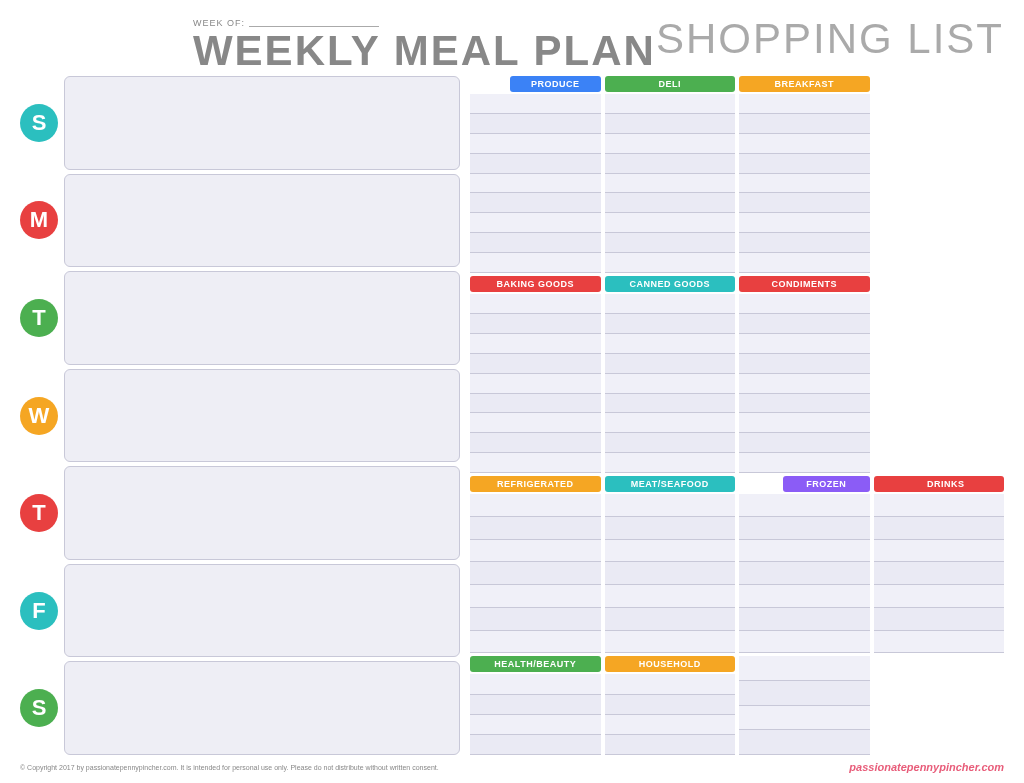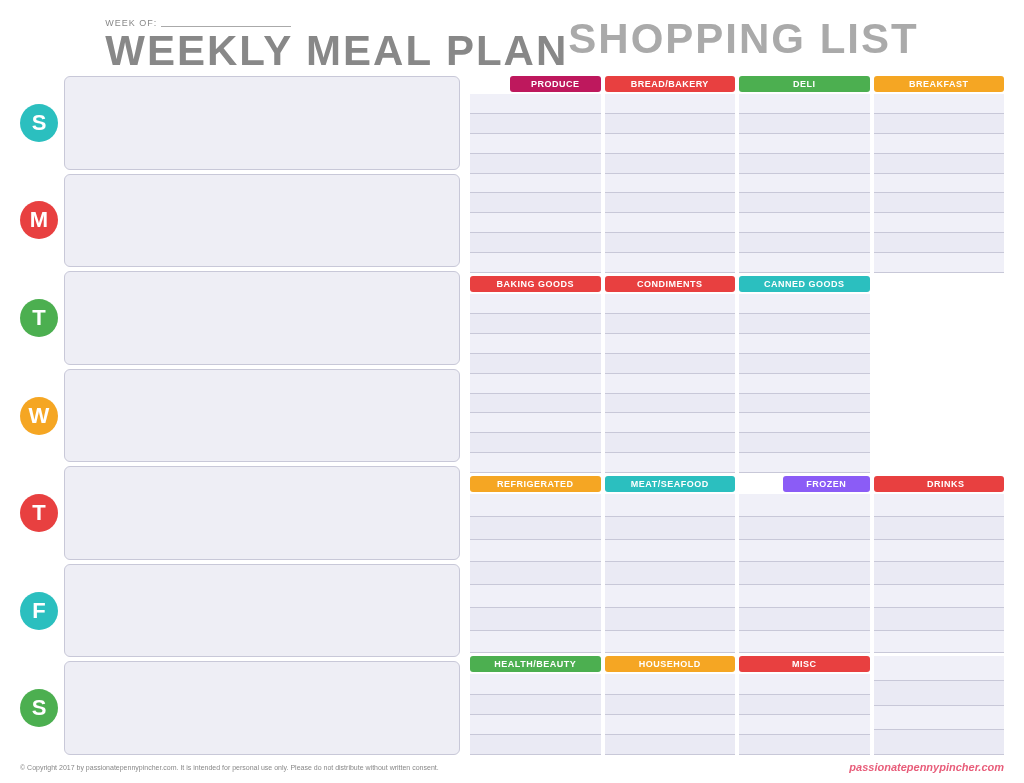--- a/index.html
+++ b/index.html
@@ -17,21 +17,21 @@
       height: 783px;
       background: #fff;
       padding: 18px 20px 10px 20px;
       display: flex;
       flex-direction: column;
     }
 
     
     .header-row {
       display: flex;
-      justify-content: center;
+      justify-content: flex-end;
       align-items: flex-start;
       margin-bottom: 4px;
     }
 
     .left-header {
       display: flex;
       flex-direction: column;
     }
 
     .week-of {
@@ -56,21 +56,21 @@
       font-weight: 700;
       color: #888;
       letter-spacing: 2px;
       text-transform: uppercase;
       line-height: 1;
       font-family: Arial Black, Arial, sans-serif;
     }
 
     .shopping-title {
       font-size: 42px;
-      font-weight: 700;
+      font-weight: 400;
       color: #aaa;
       letter-spacing: 2px;
       text-transform: uppercase;
       line-height: 1;
       font-family: Arial Black, Arial, sans-serif;
       text-align: right;
     }
 
     
     .main-content {
@@ -234,35 +234,21 @@
         </div>
         <div class="day-row">
           <div class="day-circle day-sat">S</div>
           <div class="day-box"></div>
         </div>
       </div>
 
     <div class="shopping-full" id="shopping-container">
         <div style="display: grid; grid-template-columns: repeat(4, 1fr); gap: 4px; flex: 1 1 0%;">
           <div class="section-col">
-            <div class="section-header" style="background-color: #be185d; margin-left: 40px;">PRODUCE</div>
-            <div class="lines-container">
-              <div class="line-item"></div>
-              <div class="line-item"></div>
-              <div class="line-item"></div>
-              <div class="line-item"></div>
-              <div class="line-item"></div>
-              <div class="line-item"></div>
-              <div class="line-item"></div>
-              <div class="line-item"></div>
-              <div class="line-item"></div>
-            </div>
-          </div>
-          <div class="section-col">
-            <div class="section-header" style="background-color: rgb(232, 64, 64);">BREAD/BAKERY</div>
+            <div class="section-header" style="background-color: #3b82f6; margin-left: 40px;">PRODUCE</div>
             <div class="lines-container">
               <div class="line-item"></div>
               <div class="line-item"></div>
               <div class="line-item"></div>
               <div class="line-item"></div>
               <div class="line-item"></div>
               <div class="line-item"></div>
               <div class="line-item"></div>
               <div class="line-item"></div>
               <div class="line-item"></div>
@@ -306,47 +292,47 @@
               <div class="line-item"></div>
               <div class="line-item"></div>
               <div class="line-item"></div>
               <div class="line-item"></div>
               <div class="line-item"></div>
               <div class="line-item"></div>
               <div class="line-item"></div>
             </div>
           </div>
           <div class="section-col">
+            <div class="section-header" style="background-color: rgb(43, 191, 191);">CANNED GOODS</div>
+            <div class="lines-container">
+              <div class="line-item"></div>
+              <div class="line-item"></div>
+              <div class="line-item"></div>
+              <div class="line-item"></div>
+              <div class="line-item"></div>
+              <div class="line-item"></div>
+              <div class="line-item"></div>
+              <div class="line-item"></div>
+              <div class="line-item"></div>
+            </div>
+          </div>
+          <div class="section-col">
             <div class="section-header" style="background-color: rgb(232, 64, 64);">CONDIMENTS</div>
             <div class="lines-container">
               <div class="line-item"></div>
               <div class="line-item"></div>
               <div class="line-item"></div>
               <div class="line-item"></div>
               <div class="line-item"></div>
               <div class="line-item"></div>
               <div class="line-item"></div>
               <div class="line-item"></div>
               <div class="line-item"></div>
             </div>
           </div>
-          <div class="section-col">
-            <div class="section-header" style="background-color: rgb(43, 191, 191);">CANNED GOODS</div>
-            <div class="lines-container">
-              <div class="line-item"></div>
-              <div class="line-item"></div>
-              <div class="line-item"></div>
-              <div class="line-item"></div>
-              <div class="line-item"></div>
-              <div class="line-item"></div>
-              <div class="line-item"></div>
-              <div class="line-item"></div>
-              <div class="line-item"></div>
-            </div>
-          </div>
         </div>
         <div style="display: grid; grid-template-columns: repeat(4, 1fr); gap: 4px; flex: 0.9 1 0%;">
           <div class="section-col">
             <div class="section-header" style="background-color: rgb(245, 166, 35);">REFRIGERATED</div>
             <div class="lines-container">
               <div class="line-item"></div>
               <div class="line-item"></div>
               <div class="line-item"></div>
               <div class="line-item"></div>
               <div class="line-item"></div>
@@ -396,29 +382,20 @@
             <div class="section-header" style="background-color: rgb(76, 175, 80);">HEALTH/BEAUTY</div>
             <div class="lines-container">
               <div class="line-item"></div>
               <div class="line-item"></div>
               <div class="line-item"></div>
               <div class="line-item"></div>
             </div>
           </div>
           <div class="section-col">
             <div class="section-header" style="background-color: rgb(245, 166, 35);">HOUSEHOLD</div>
-            <div class="lines-container">
-              <div class="line-item"></div>
-              <div class="line-item"></div>
-              <div class="line-item"></div>
-              <div class="line-item"></div>
-            </div>
-          </div>
-          <div class="section-col">
-            <div class="section-header" style="background-color: rgb(232, 64, 64);">MISC</div>
             <div class="lines-container">
               <div class="line-item"></div>
               <div class="line-item"></div>
               <div class="line-item"></div>
               <div class="line-item"></div>
             </div>
           </div>
           <div class="section-col">
             <div class="lines-container">
               <div class="line-item"></div>

